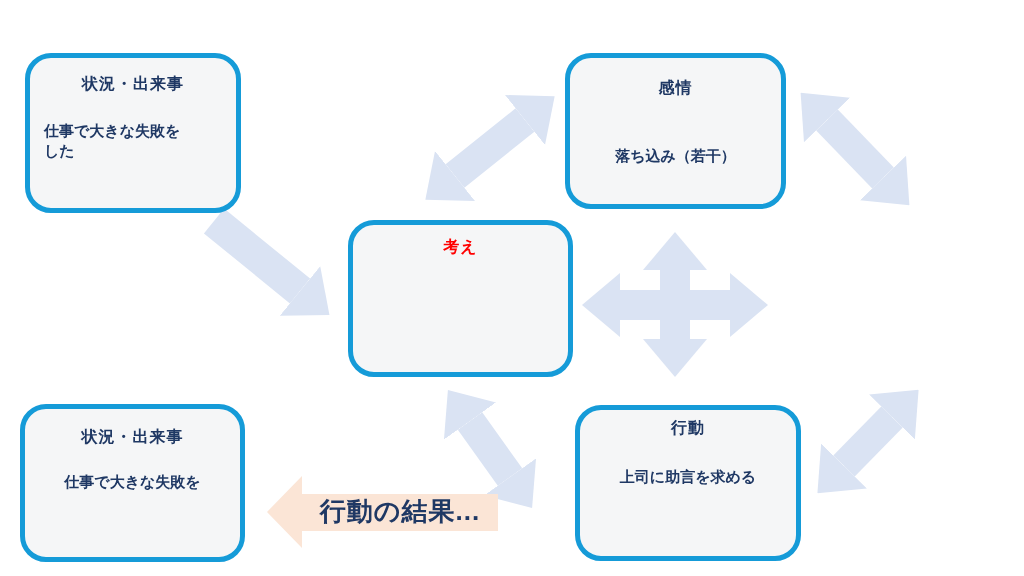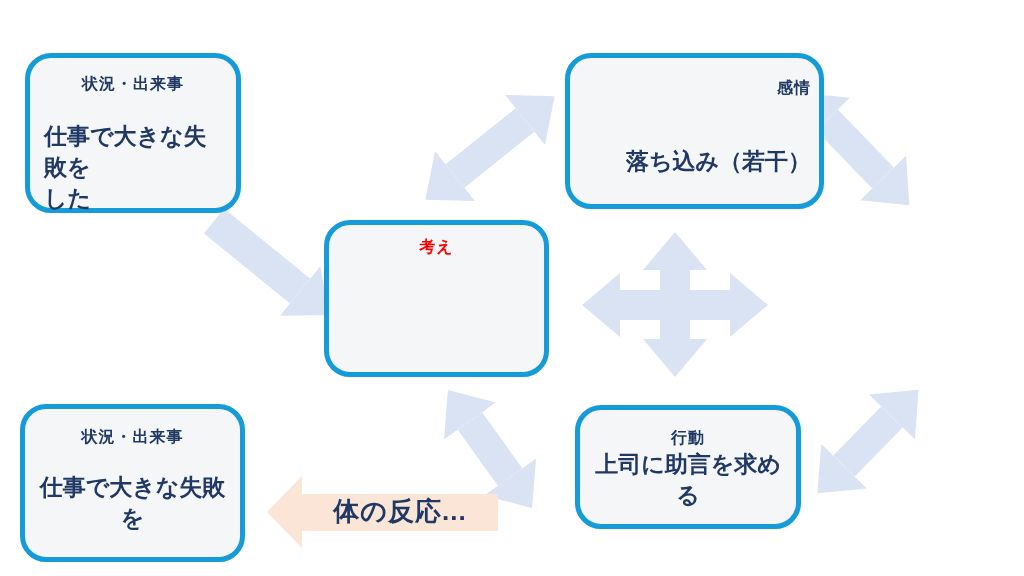--- a/index.html
+++ b/index.html
@@ -25,37 +25,37 @@
 
   .box{
     position:absolute;z-index:2;box-sizing:border-box;
     background:var(--box-fill);
     border:5px solid var(--box-border);
     border-radius:26px;
     display:flex;flex-direction:column;
     color:var(--text-navy);font-weight:bold;
   }
   .box-title{text-align:center;font-size:16px;letter-spacing:1px;}
-  .box-body{font-size:23px;line-height:1.35;white-space:pre-line;}
+  .box-body{font-size:15px;line-height:1.35;white-space:pre-line;}
 
   #box-situation-top{left:25px;top:53px;width:216px;height:160px;padding:16px 8px 0 8px;}
   #box-situation-top .box-body{margin-top:26px;text-align:left;padding-left:6px;}
 
-  #box-emotion{left:565px;top:53px;width:259px;height:156px;padding:20px 8px 0 8px;align-items:flex-end;}
+  #box-emotion{left:565px;top:53px;width:221px;height:156px;padding:20px 8px 0 8px;}
   #box-emotion .box-body{margin-top:47px;text-align:center;}
 
-  #box-thought{left:324px;top:220px;width:225px;height:157px;padding:12px 5px 0 5px;}
+  #box-thought{left:348px;top:220px;width:225px;height:157px;padding:12px 5px 0 5px;}
   #box-thought .box-title{color:var(--title-red);}
   #box-thought .box-body{margin-top:16px;text-align:left;font-size:18px;line-height:1.3;}
 
   #box-body-reaction{left:783px;top:222px;width:226px;height:159px;padding:26px 8px 0 8px;}
   #box-body-reaction .box-body{margin-top:30px;text-align:center;}
 
-  #box-behavior{left:575px;top:405px;width:226px;height:124px;padding:18px 8px 0 8px;}
-  #box-behavior .box-body{text-align:center;}
+  #box-behavior{left:575px;top:405px;width:226px;height:156px;padding:8px 8px 0 8px;}
+  #box-behavior .box-body{margin-top:28px;text-align:center;}
 
   #box-situation-result{left:20px;top:404px;width:225px;height:158px;padding:18px 8px 0 8px;}
   #box-situation-result .box-body{margin-top:24px;text-align:center;}
 
   .result-label{
     position:absolute;left:302px;top:492px;width:196px;height:39px;z-index:2;
     display:flex;align-items:center;justify-content:center;
     font-size:26px;font-weight:bold;color:var(--text-navy);letter-spacing:1px;
   }
 </style>
@@ -108,15 +108,15 @@
   <div class="box" id="box-behavior">
     <div class="box-title">行動</div>
     <div class="box-body">上司に助言を求める</div>
   </div>
 
   <div class="box" id="box-situation-result">
     <div class="box-title">状況・出来事</div>
     <div class="box-body">仕事で大きな失敗を</div>
   </div>
 
-  <div class="result-label">体の反応...</div>
+  <div class="result-label">行動の結果...</div>
 
 </div>
 
 </body></html>

